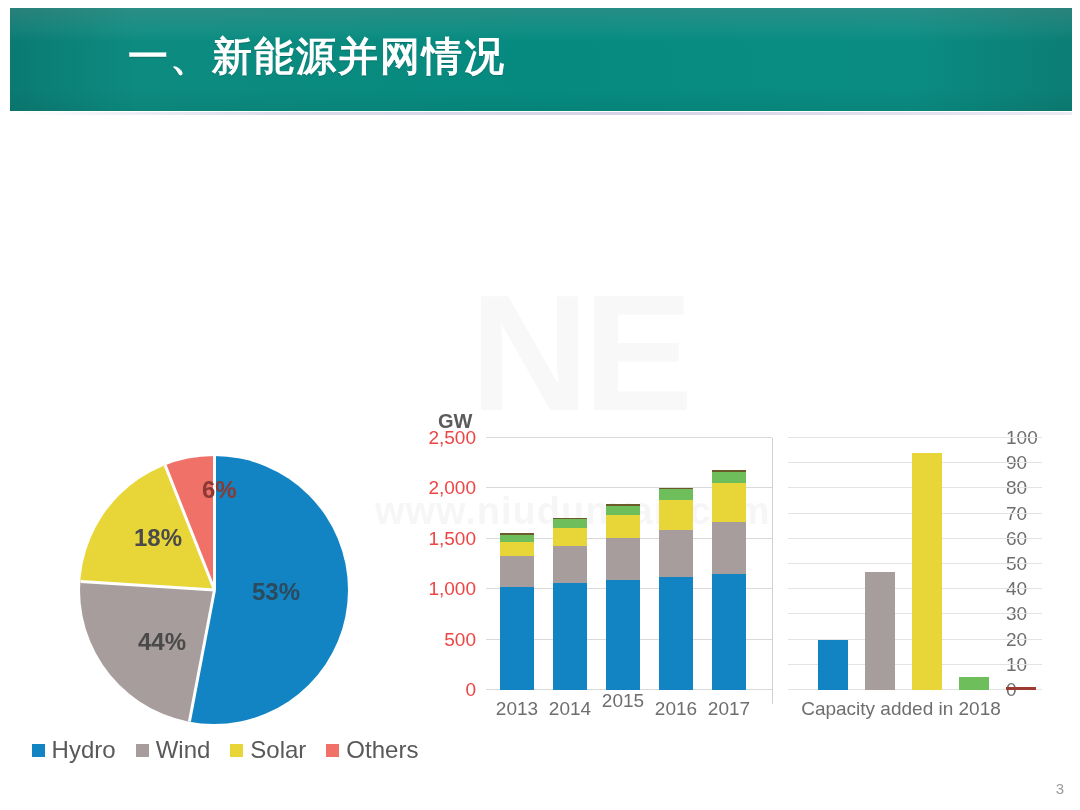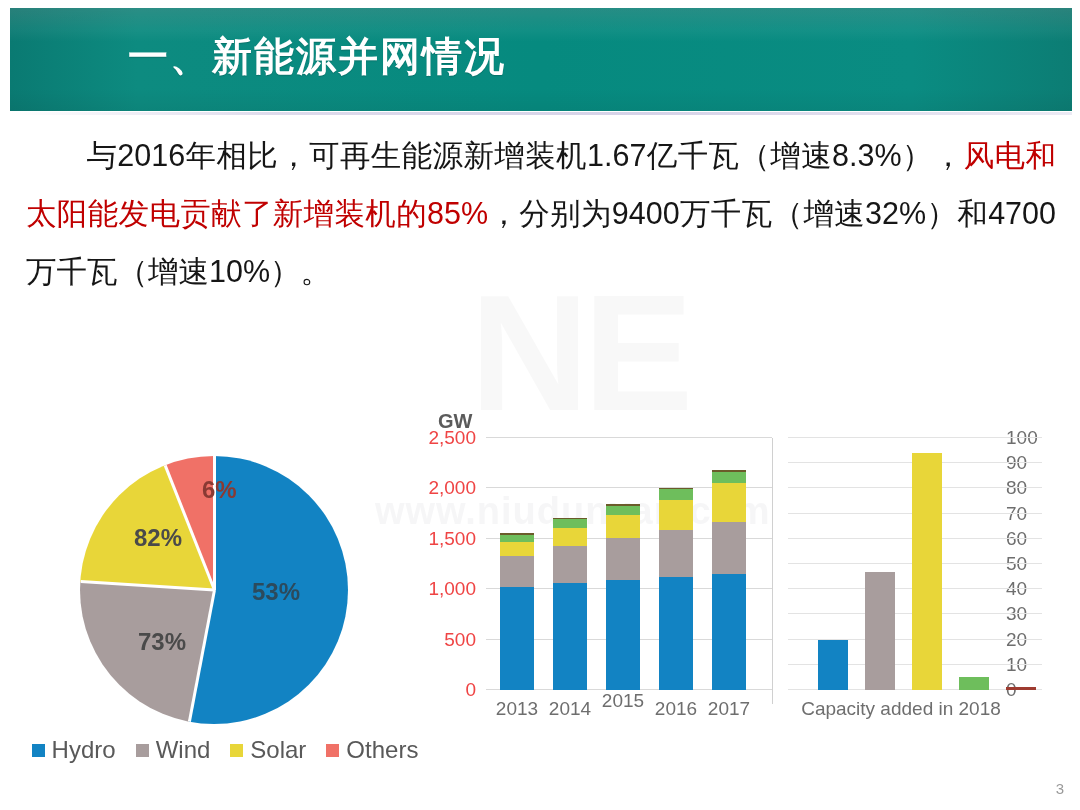--- a/index.html
+++ b/index.html
@@ -275,35 +275,32 @@
   <div id="header-title">一、新能源并网情况</div>
   <div id="header-underline"></div>
   <div id="edge-right"></div>
 
   <div id="watermark">
     <div id="wm-logo">NE</div>
     <div id="wm-url">www.niudunyan.com</div>
   </div>
 
   <div id="body-text">
-    <div class="para">
-      <span class="indent"></span><span>与2016年相比，可再生能源新增装机1.67亿千瓦（增速8.3%），</span><span class="hl">风电和太阳能发电贡献了新增装机的85%</span><span>，分别为9400万千瓦（增速32%）和4700万千瓦（增速10%）。</span>
-    </div>
   </div>
 
   <div id="pie-panel">
     <div id="pie">
       <div class="pie-sep" style="transform: rotate(0deg);"></div>
       <div class="pie-sep" style="transform: rotate(190.8deg);"></div>
       <div class="pie-sep" style="transform: rotate(273.6deg);"></div>
       <div class="pie-sep" style="transform: rotate(338.4deg);"></div>
 
       <div class="pie-label on-dark" style="left: 172px; top: 122px;">53%</div>
-      <div class="pie-label" style="left: 58px; top: 172px;">73%</div>
-      <div class="pie-label" style="left: 54px; top: 68px;">82%</div>
+      <div class="pie-label" style="left: 58px; top: 172px;">44%</div>
+      <div class="pie-label" style="left: 54px; top: 68px;">18%</div>
       <div class="pie-label" style="left: 122px; top: 20px; color:#8a3a33;">6%</div>
     </div>
 
     <div id="pie-legend">
       <div class="legend-item">
         <span class="legend-swatch" style="background:#1283c3;"></span>
         <span>Hydro</span>
       </div>
       <div class="legend-item">
         <span class="legend-swatch" style="background:#a89d9d;"></span>

